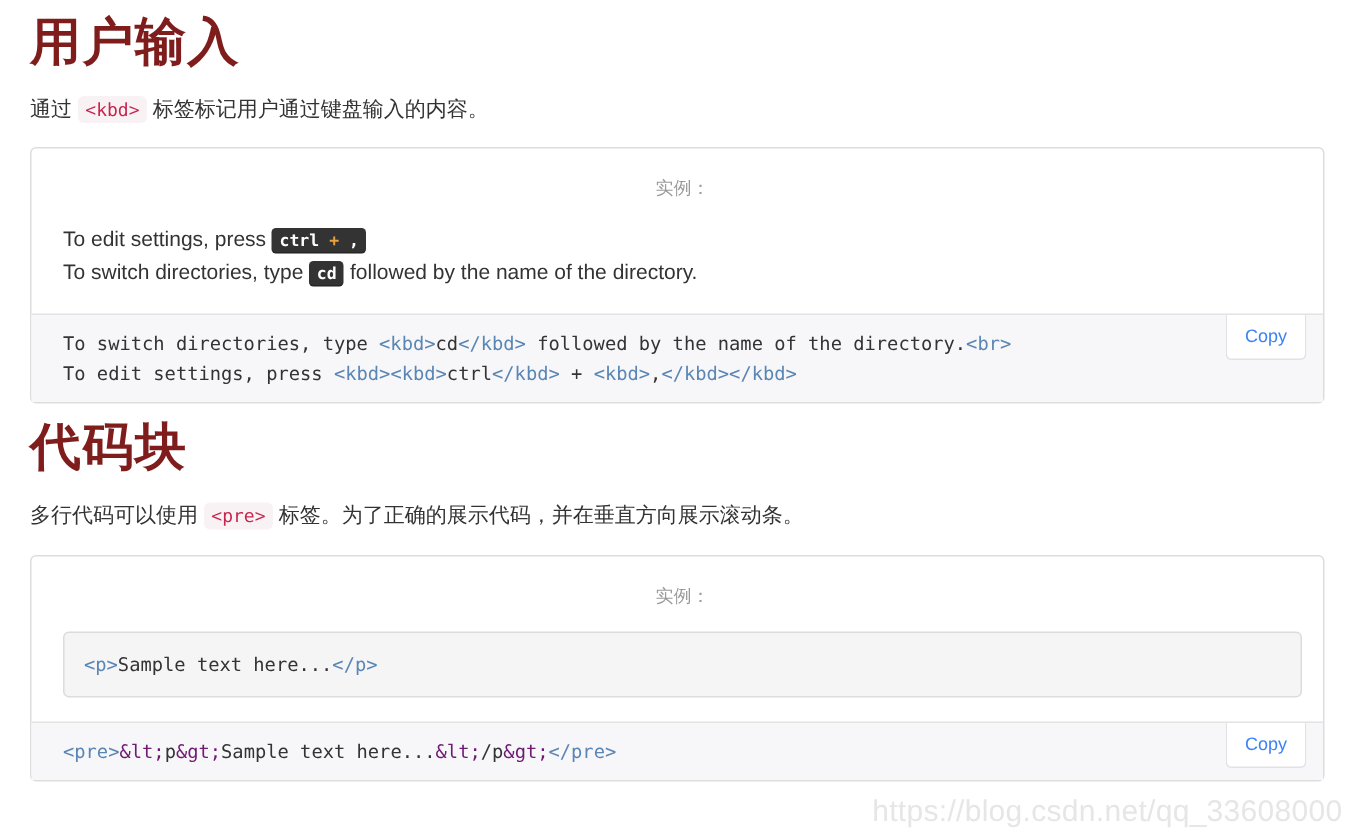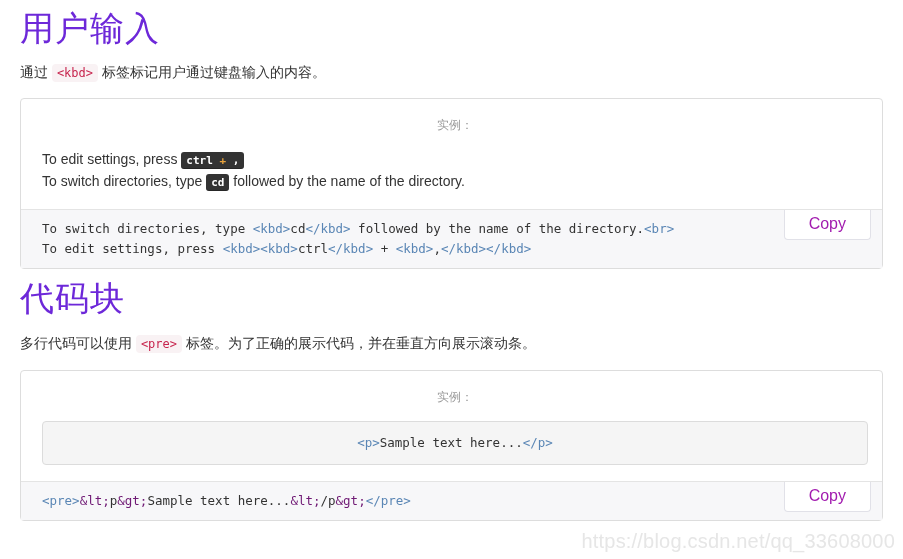--- a/index.html
+++ b/index.html
@@ -18,22 +18,22 @@
 
   .page {
     padding: 0 20px;
     box-sizing: border-box;
     width: 903px;
   }
 
   
   h1.section-title {
     font-family: "Liberation Sans", "DejaVu Sans", sans-serif;
-    font-weight: 400;
-    color: #6d28d9;
+    font-weight: 700;
+    color: #7f1d1d;
     margin: 0;
     letter-spacing: 1px;
   }
   .title-1 {
     font-size: 34px;
     line-height: 42px;
     padding-top: 7px;
   }
   .title-2 {
     font-size: 34px;
@@ -132,41 +132,40 @@
   .ent  { color: #701a75; }
 
   .copy-btn {
     position: absolute;
     top: 0;
     right: 11px;
     background: #ffffff;
     border: 1px solid #e1e1e8;
     border-top: 0;
     border-radius: 0 0 4px 4px;
-    color: #a21caf;
-    font-size: 16px;
+    color: #3b82f6;
+    font-size: 12px;
     font-family: "Liberation Sans", "DejaVu Sans", sans-serif;
     line-height: 16px;
-    padding: 6px 24px 7px;
+    padding: 6px 12px 7px;
     cursor: pointer;
   }
 
   
   pre.sample {
     margin: 0;
     background-color: #f5f5f5;
     border: 1px solid #dcdcdc;
     border-radius: 4px;
     padding: 11px 13px;
     font-family: "DejaVu Sans Mono", "Liberation Mono", monospace;
     font-size: 12.5px;
     line-height: 20px;
     color: #333333;
     white-space: pre;
-    text-align: center;
   }
 
   .watermark {
     position: absolute;
     right: 8px;
     bottom: 6px;
     font-size: 20px;
     color: #e6e6e6;
     font-family: "Liberation Sans", "DejaVu Sans", sans-serif;
     letter-spacing: 0.2px;

